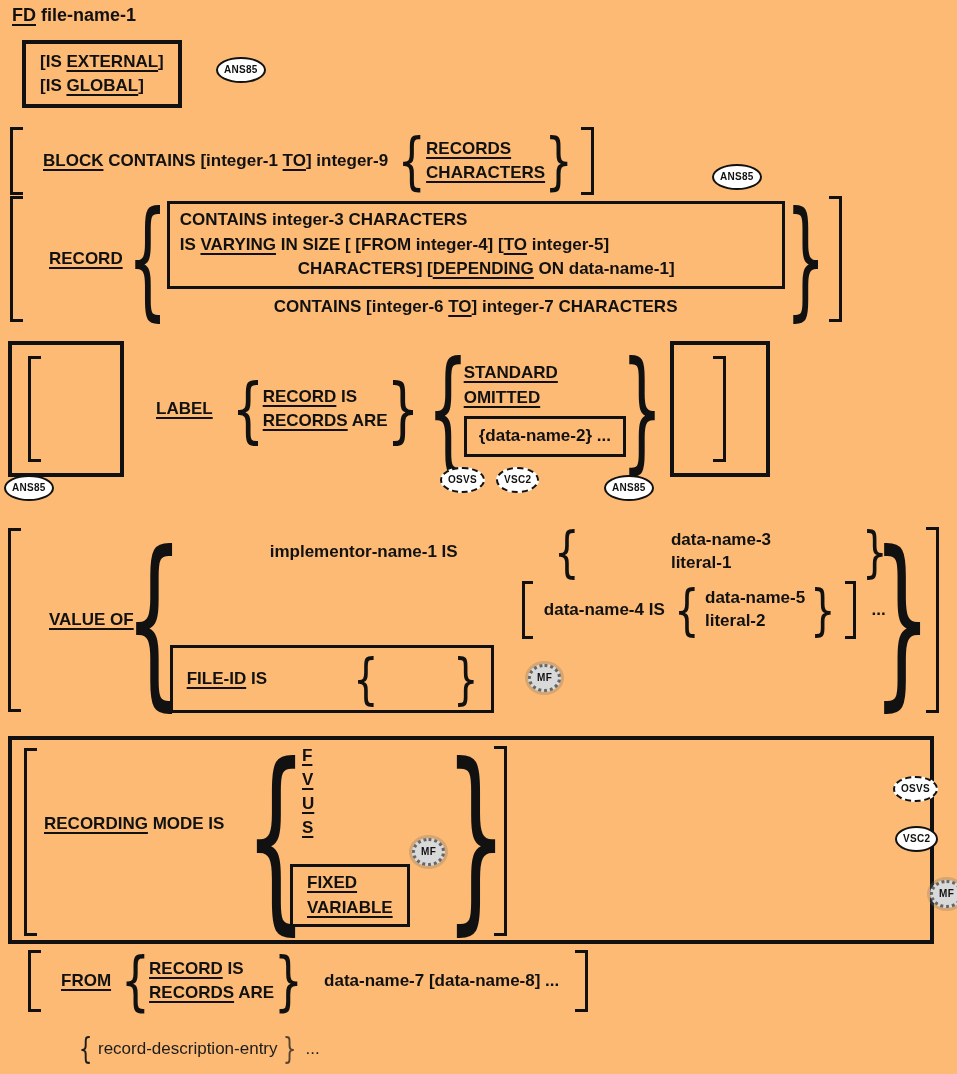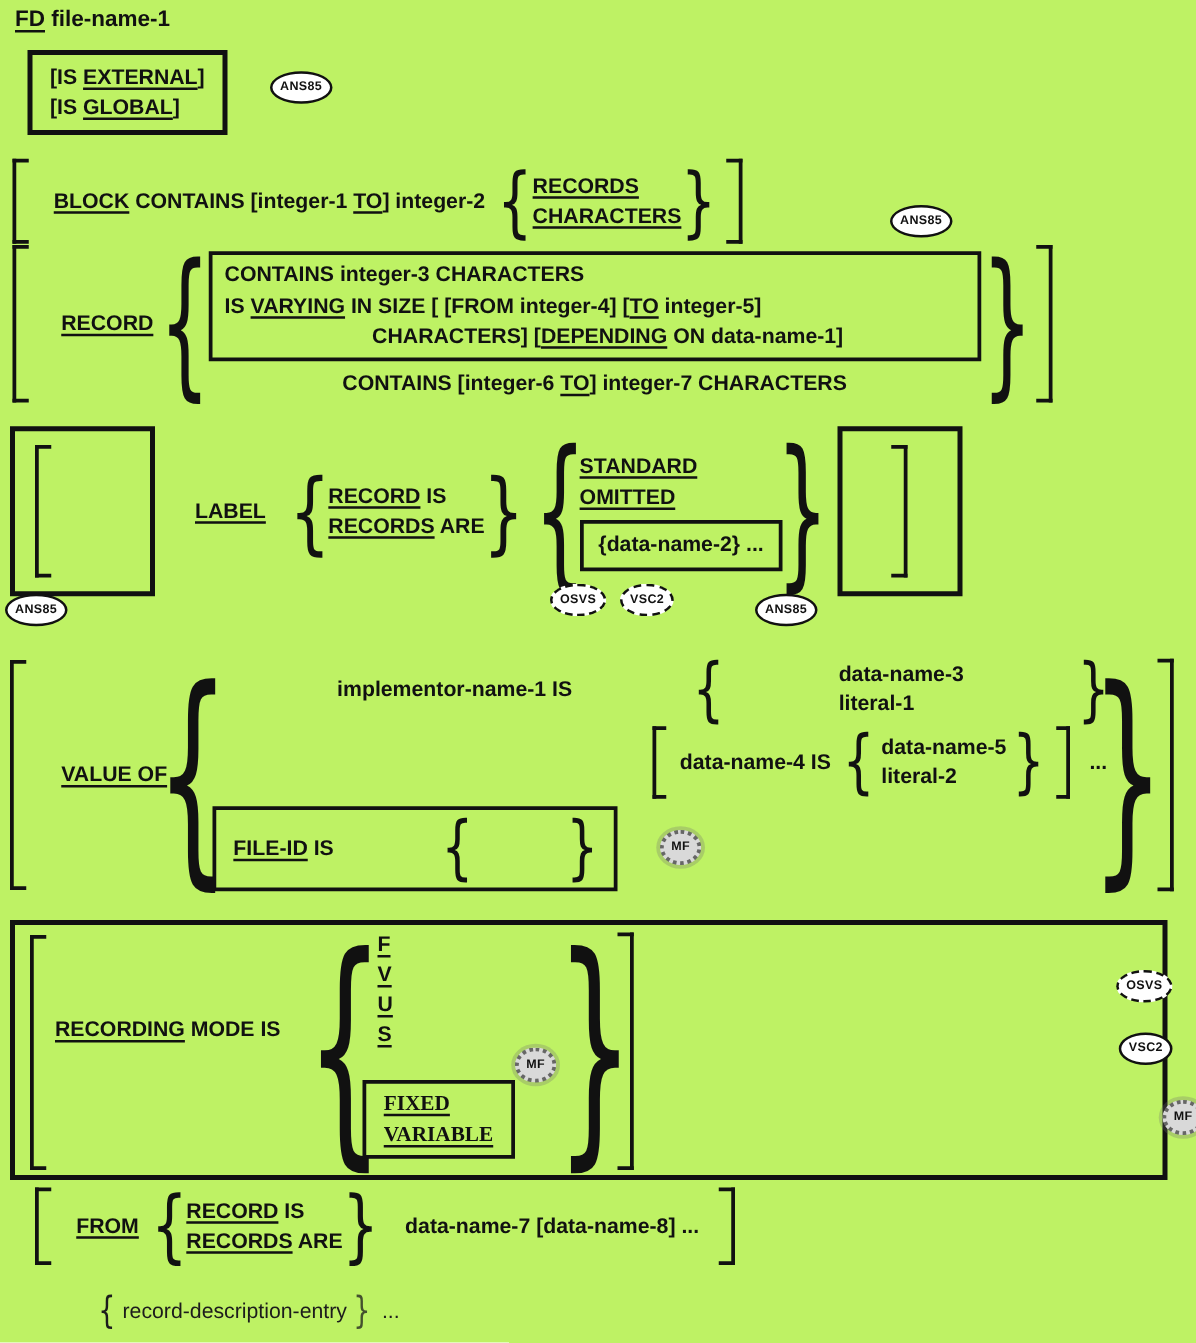--- a/index.html
+++ b/index.html
@@ -1,16 +1,16 @@
 <!DOCTYPE html>
 <html><head>
 <meta charset="utf-8">
 <style>
   html,body{margin:0;padding:0;background:#ffffff;}
-  .page{position:relative;width:957px;height:1074px;background:#bef264;overflow:hidden;
+  .page{position:relative;width:957px;height:1074px;background:#fdba74;overflow:hidden;
         font-family:"Liberation Sans",sans-serif;font-weight:bold;font-size:17px;color:#111;}
   .sec{position:absolute;display:flex;align-items:center;}
   .row{display:flex;align-items:center;justify-content:space-between;}
   .col{display:flex;flex-direction:column;}
   .stack{display:flex;flex-direction:column;justify-content:center;line-height:1.4;}
   .line{white-space:pre;}
   .kw{text-decoration:underline;text-decoration-thickness:2px;text-underline-offset:3px;}
   
   .br{flex:none;width:10px;}
   .br.l{border:3px solid #111;border-right:none;}
@@ -43,21 +43,21 @@
   <div class="sec" style="left:22px;top:40px;">
     <div class="fbox" style="border-width:4px;padding:6px 14px;line-height:1.4;">
       <div class="line"><span>[IS </span><span class="kw">EXTERNAL</span><span>]</span></div>
       <div class="line"><span>[IS </span><span class="kw">GLOBAL</span><span>]</span></div>
     </div>
   </div>
   <span class="bub" style="left:216px;top:57px;">ANS85</span>
 
   <div class="sec" style="left:10px;top:126px;height:70px;">
     <div class="br l" style="height:62px;"></div>
-    <span class="line" style="margin-left:20px;"><span class="kw">BLOCK</span><span> CONTAINS [integer-1 </span><span class="kw">TO</span><span>] integer-2</span></span>
+    <span class="line" style="margin-left:20px;"><span class="kw">BLOCK</span><span> CONTAINS [integer-1 </span><span class="kw">TO</span><span>] integer-9</span></span>
     <div class="bw" style="width:24px;height:56px;margin-left:12px;">
         <span class="bg" style="font-size:62px;">{</span>
       </div>
     <div class="stack" style="margin:0 2px;">
       <span class="kw line">RECORDS</span>
       <span class="kw line">CHARACTERS</span>
     </div>
     <div class="bw" style="width:24px;height:56px;">
         <span class="bg" style="font-size:62px;">}</span>
       </div>
@@ -180,21 +180,21 @@
     <span class="line abs" style="left:32px;top:74px;"><span class="kw">RECORDING</span><span> MODE IS</span></span>
     <div class="bw abs" style="left:248px;top:2px;width:32px;height:192px;">
         <span class="bg tall" style="font-size:198px;">{</span>
       </div>
     <div class="col abs" style="left:290px;top:6px;gap:4px;">
       <span class="kw line">F</span>
       <span class="kw line">V</span>
       <span class="kw line">U</span>
       <span class="kw line">S</span>
     </div>
-    <div class="fbox abs" style="left:278px;top:124px;padding:4px 14px;line-height:1.45;font-family:Liberation Serif, serif;">
+    <div class="fbox abs" style="left:278px;top:124px;padding:4px 14px;line-height:1.45;">
       <div class="kw line">FIXED</div>
       <div class="kw line">VARIABLE</div>
     </div>
     <div class="bw abs" style="left:448px;top:2px;width:32px;height:192px;">
         <span class="bg tall" style="font-size:198px;">}</span>
       </div>
     <div class="br r abs" style="left:482px;top:6px;height:184px;"></div>
   </div>
   <span class="bub mf" style="left:376px;top:838px;">MF</span>
   <span class="bub d" style="left:893px;top:776px;">OSVS</span>

